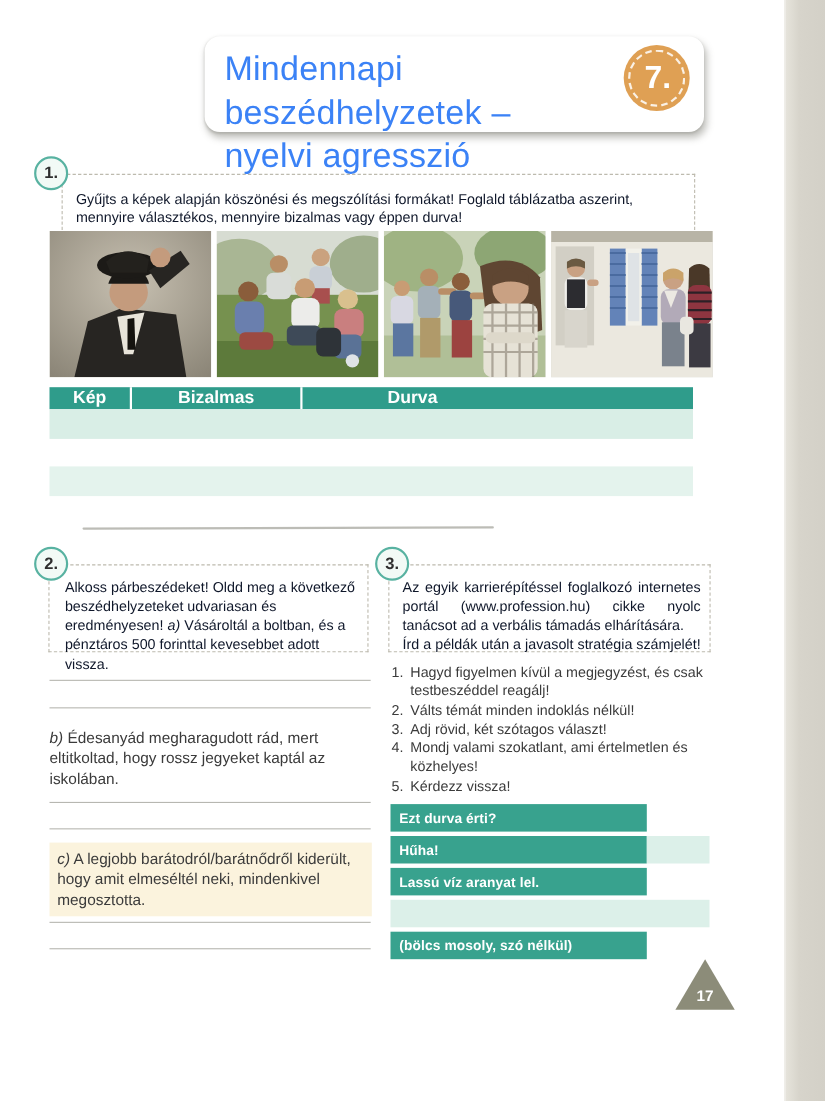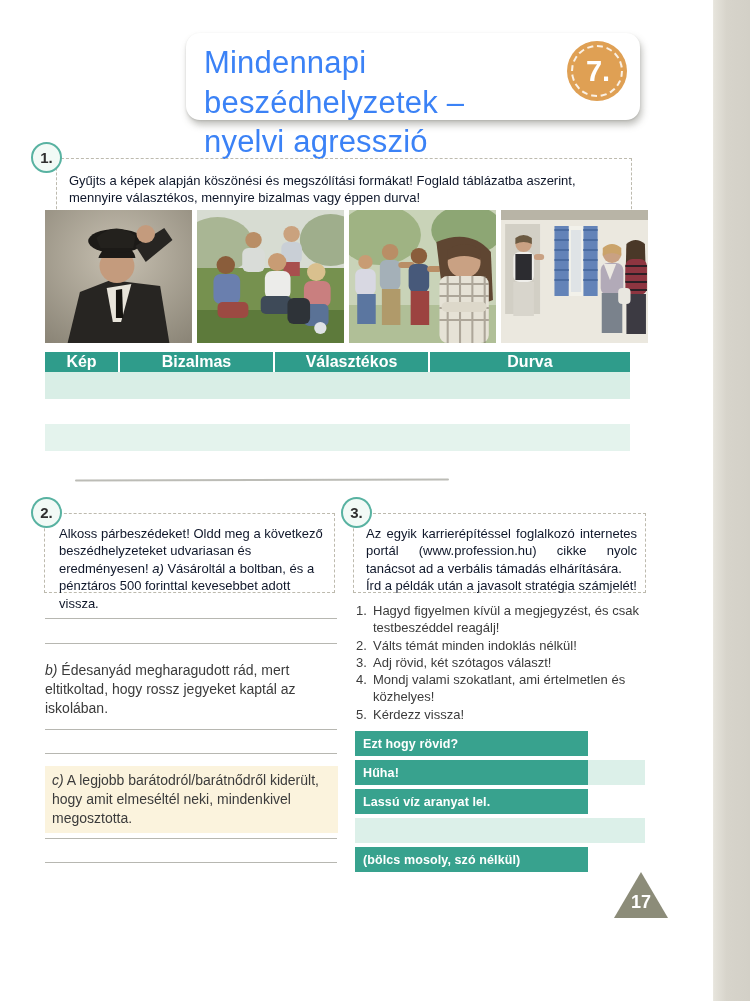--- a/index.html
+++ b/index.html
@@ -107,21 +107,21 @@
   .pg-tri {
     position:absolute; left:614px; top:872px; width:54px; height:46px;
   }
   .pg-tri .tri {
     width:0; height:0; margin:0 auto;
     border-left:27px solid transparent; border-right:27px solid transparent;
     border-bottom:46px solid #8c8c79;
   }
   .pg-tri .pgnum {
     position:absolute; left:0; right:0; bottom:5px; text-align:center;
-    color:#ffffff; font-size:18px; font-weight:bold;
+    color:#ffffff; font-size:14px; font-weight:bold;
   }
 </style>
 </head>
 <body>
 
 <div class="scan-edge"></div>
 
 <div class="title-card">
   <div class="title-text">
     <div>Mindennapi beszédhelyzetek –</div>
@@ -242,21 +242,20 @@
       <path d="M121 56 H142 M121 64 H142 M121 72 H142 M121 80 H142" stroke="#2c2026" stroke-width="2"></path>
       <rect x="122" y="84" width="19" height="40" fill="#3c3a42"></rect>
       <rect x="114" y="78" width="12" height="16" rx="4" fill="#e9e7e0"></rect>
     </svg>
   </div>
 </div>
 
 <div class="t-header">
   <div class="t-cell" style="width:73px;">Kép</div>
   <div class="t-cell" style="width:155px;">Bizalmas</div>
-  <div class="t-cell" style="width:155px;">Választékos</div>
   <div class="t-cell" style="width:202px;">Durva</div>
 </div>
 <div class="t-row row-a" style="top:372px;"></div>
 <div class="t-row row-b" style="top:424px;"></div>
 
 <div class="pencil-line"></div>
 
 <div class="numcircle" style="left:31px; top:497px;">
   <span>2.</span>
 </div>
@@ -313,21 +312,21 @@
     <span class="st">Mondj valami szokatlant, ami értelmetlen és közhelyes!</span>
   </div>
   <div class="strat">
     <span class="sn">5.</span>
     <span class="st">Kérdezz vissza!</span>
   </div>
 </div>
 
 <div class="phrases">
   <div class="ph-row">
-    <div class="ph-label">Ezt hogy rövid?</div>
+    <div class="ph-label">Ezt durva érti?</div>
     <div class="ph-strip"></div>
   </div>
   <div class="ph-row">
     <div class="ph-label">Hűha!</div>
     <div class="ph-strip strip-tint"></div>
   </div>
   <div class="ph-row">
     <div class="ph-label">Lassú víz aranyat lel.</div>
     <div class="ph-strip"></div>
   </div>

